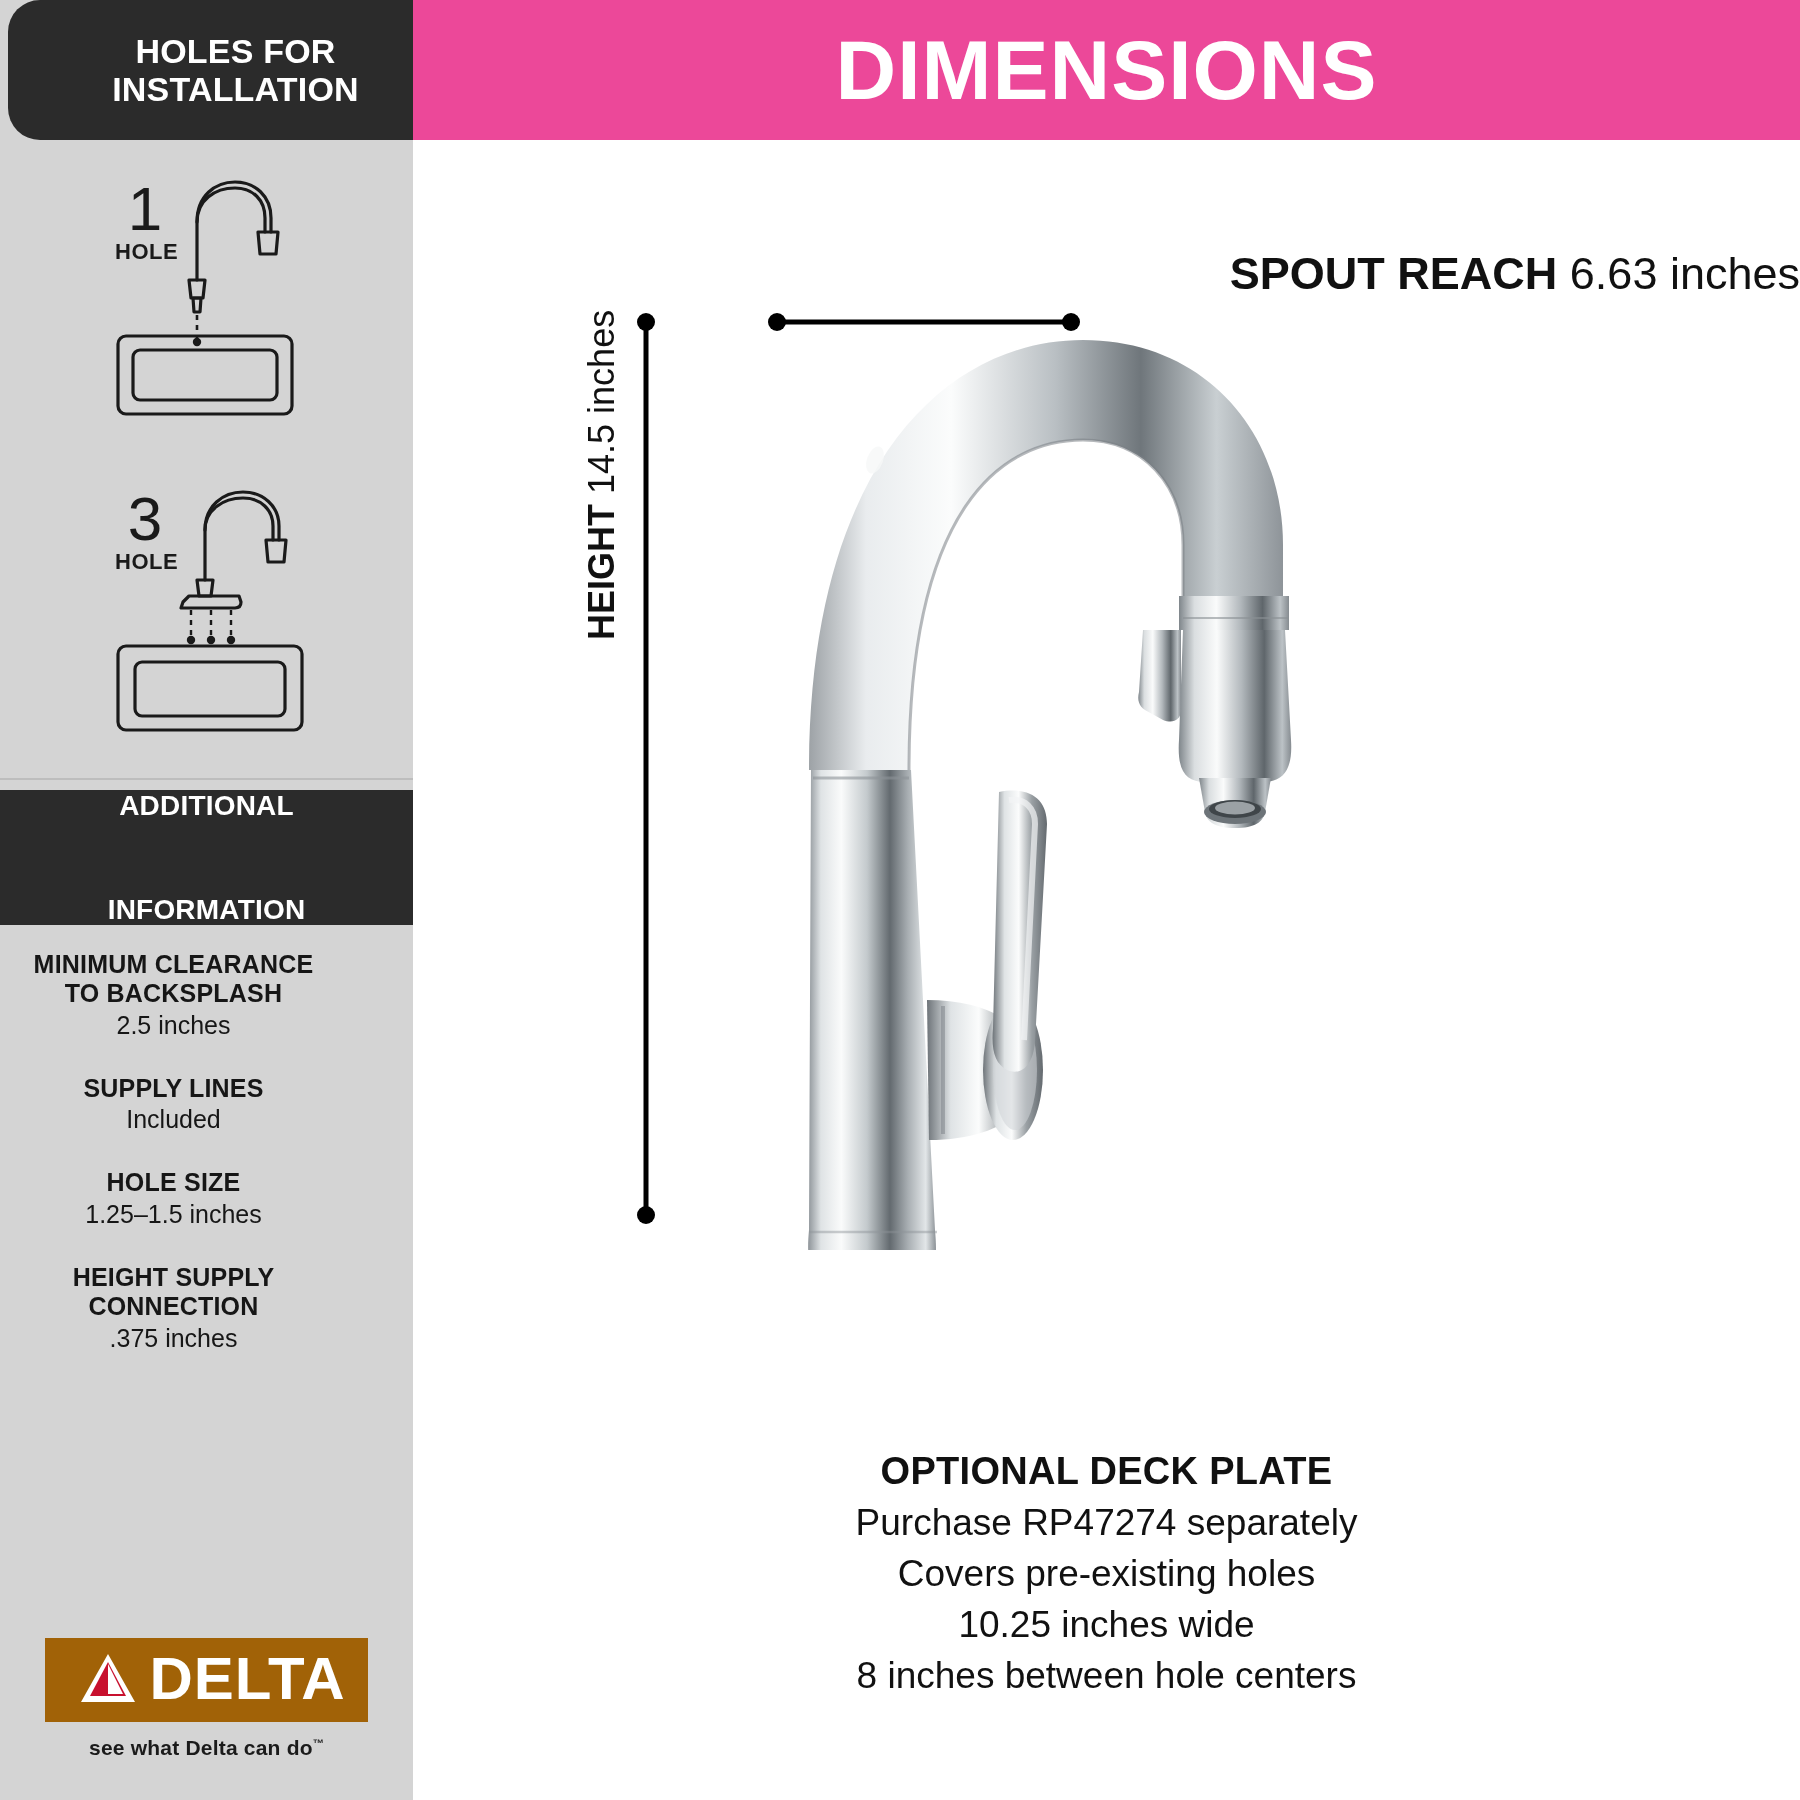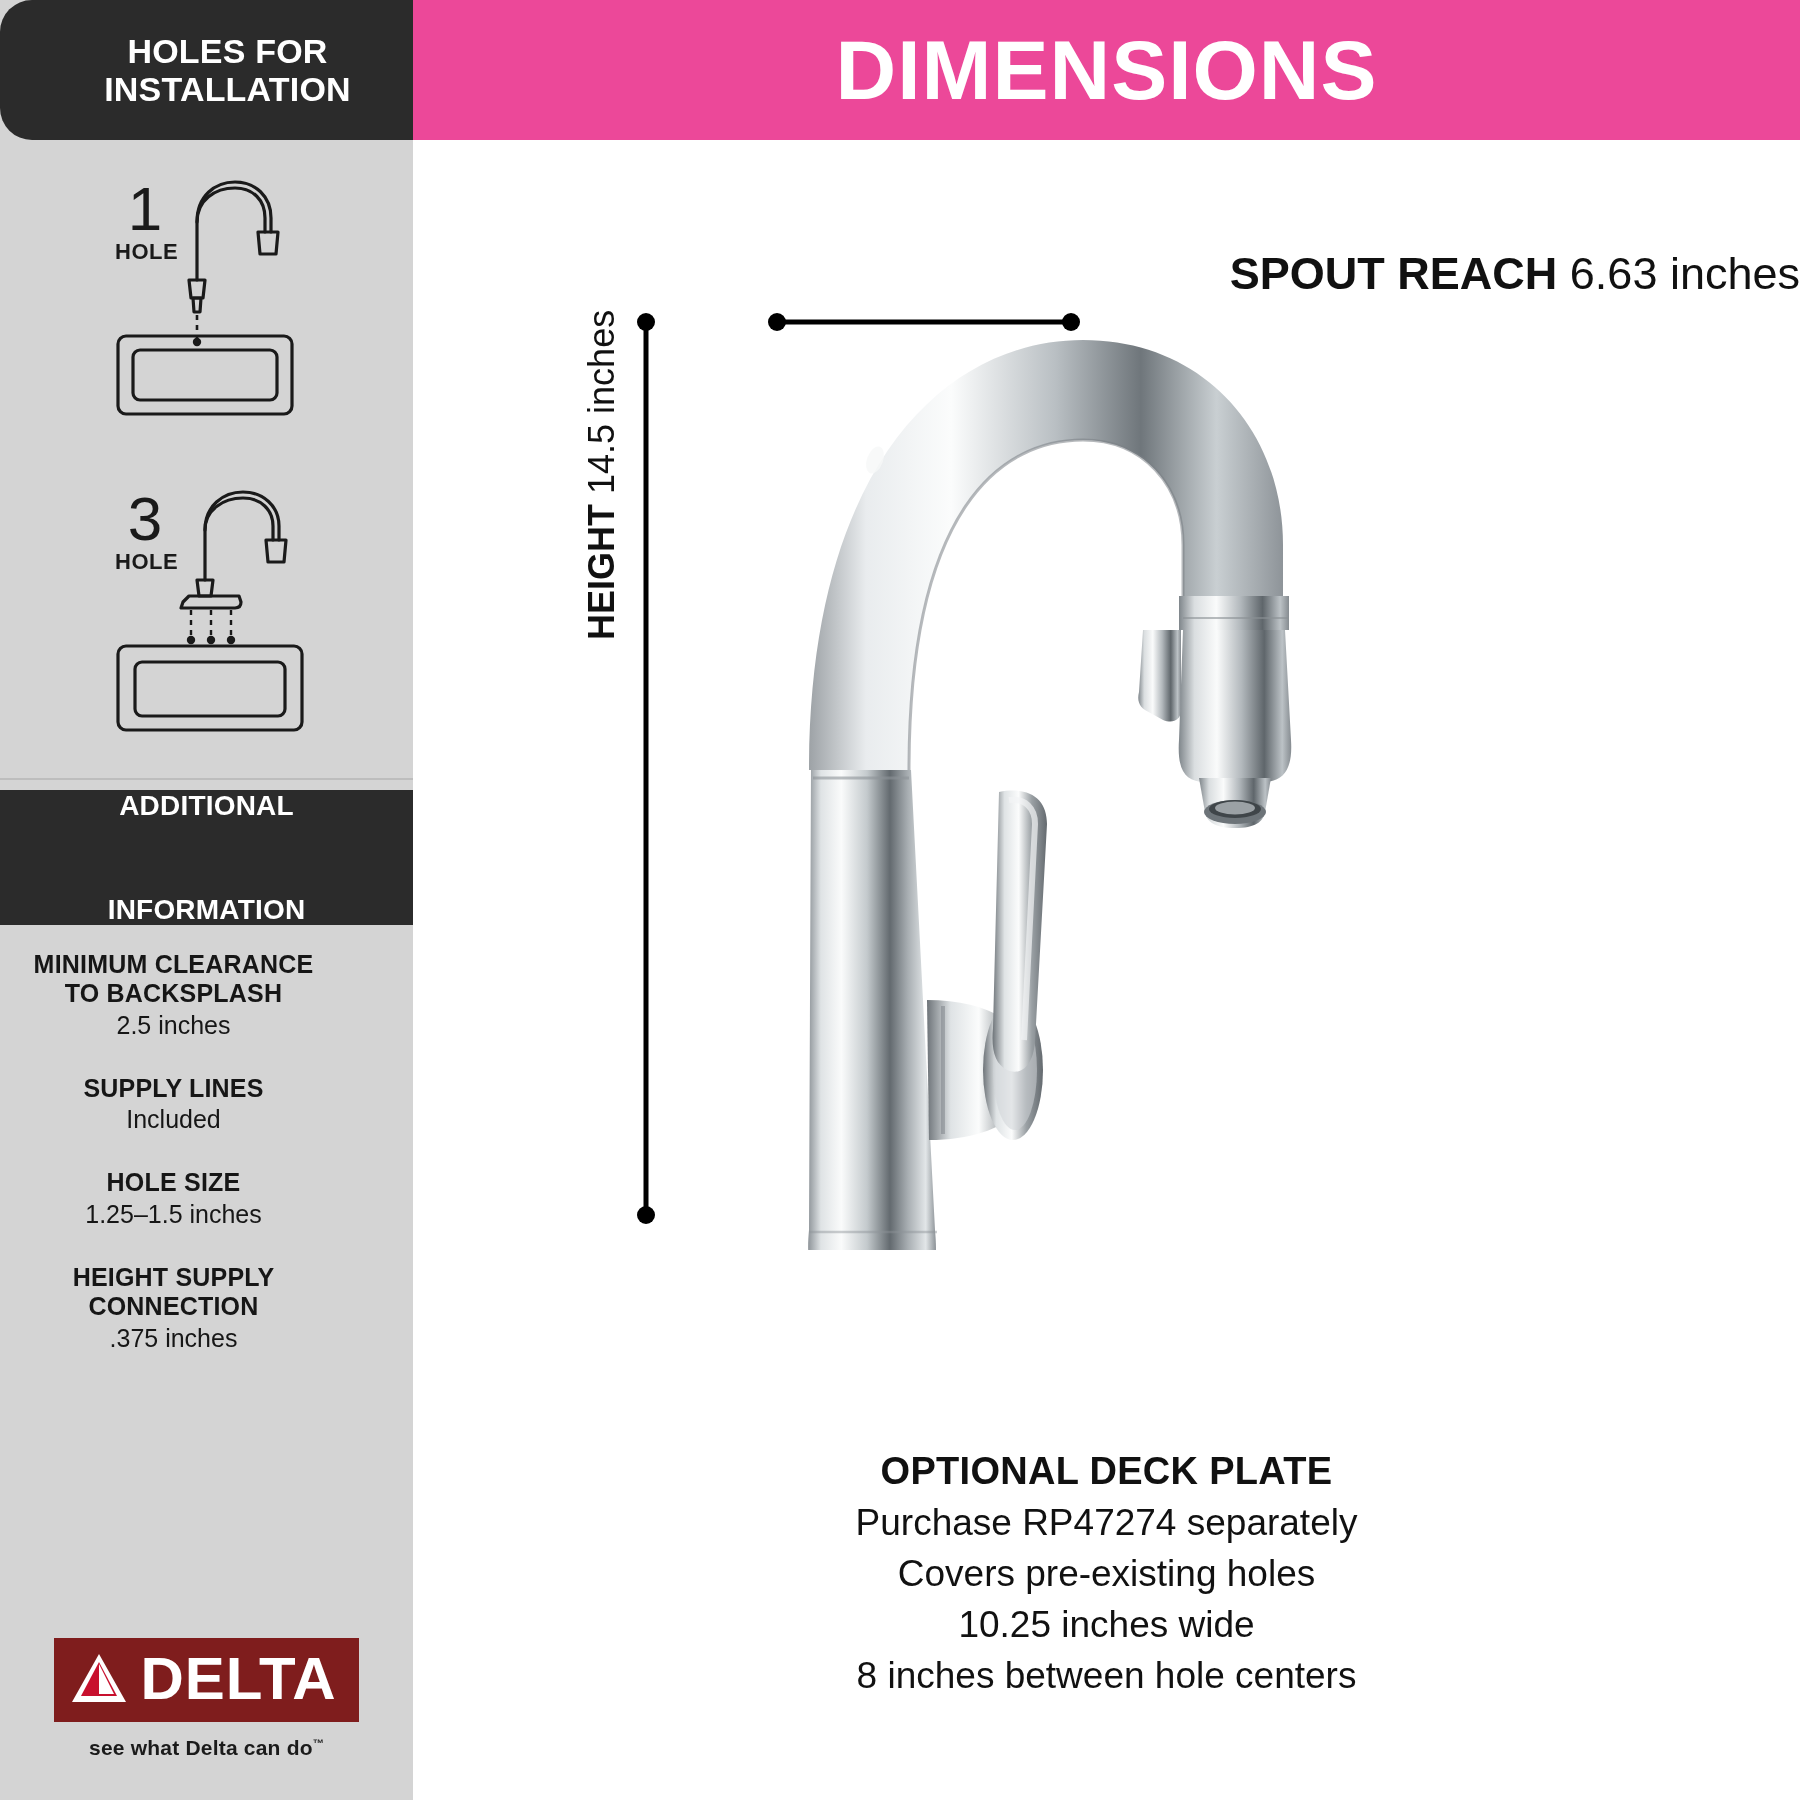--- a/index.html
+++ b/index.html
@@ -14,21 +14,21 @@
   #sidebar {
     position:absolute; left:0; top:0; width:413px; height:1800px;
     background:#d4d4d4;
   }
   .sb-header {
     background:#2b2b2b; color:#ffffff;
     font-weight:bold; text-align:center;
     letter-spacing:.2px;
   }
   #holes-header {
-    position:absolute; left:0; top:0; width:455px; height:140px;
+    position:absolute; left:8px; top:0; width:455px; height:140px;
     display:flex; flex-direction:column; align-items:center; justify-content:center;
     font-size:34px; line-height:1.12;border-radius:32px;
   }
   #holes-header span { display:block; }
   #addl-header {
     position:absolute; left:0; top:790px; width:413px; height:135px;
     display:flex; flex-direction:column; align-items:center; justify-content:space-between;
     font-size:28px; line-height:1.12;
   }
 
@@ -54,22 +54,22 @@
   }
   .info-item { margin-bottom:34px; }
   .info-item .lbl {
     font-size:25px; font-weight:bold; line-height:1.15; letter-spacing:.2px;
   }
   .info-item .val { font-size:25px; font-weight:400; margin-top:3px; }
 
   
   #logo-wrap { position:absolute; left:0; bottom:40px; width:413px; text-align:center; }
   #logo-box {
-    display:inline-block; background:#7f1d1d; color:#fff;
-    padding:10px 22px 12px 14px; position:relative;
+    display:inline-block; background:#a16207; color:#fff;
+    padding:10px 22px 12px 32px; position:relative;
   }
   #logo-inner { display:flex; align-items:center; gap:10px; }
   #logo-text { font-size:60px; font-weight:bold; letter-spacing:1px; line-height:1; }
   #logo-tag {
     display:block; margin-top:14px; font-size:21px; font-weight:bold; color:#1a1a1a;
     letter-spacing:.2px;
   }
   #logo-tag sup { font-size:11px; }
 
   

